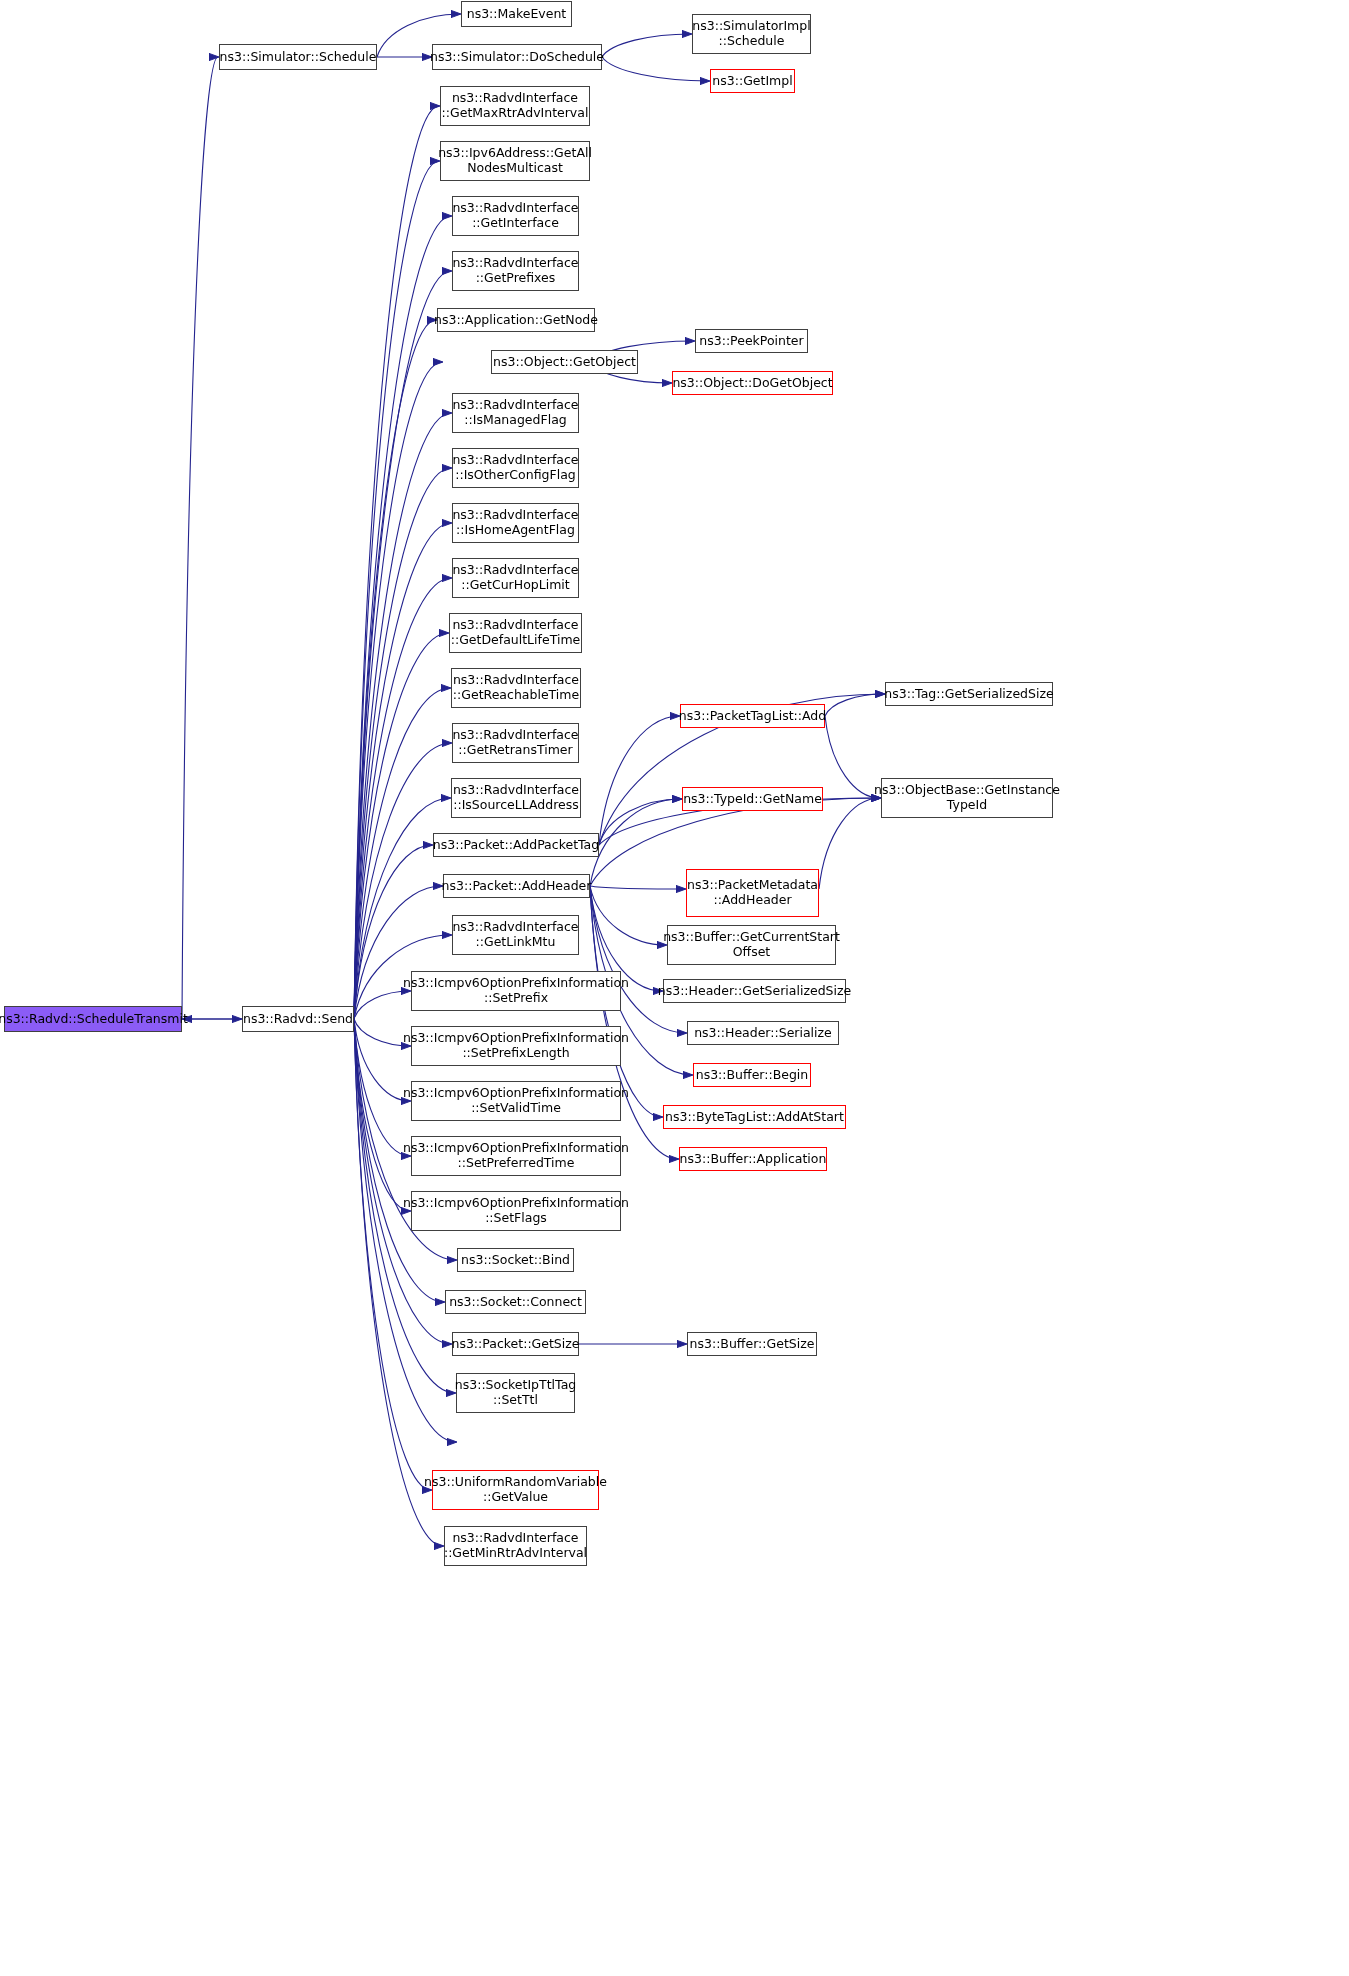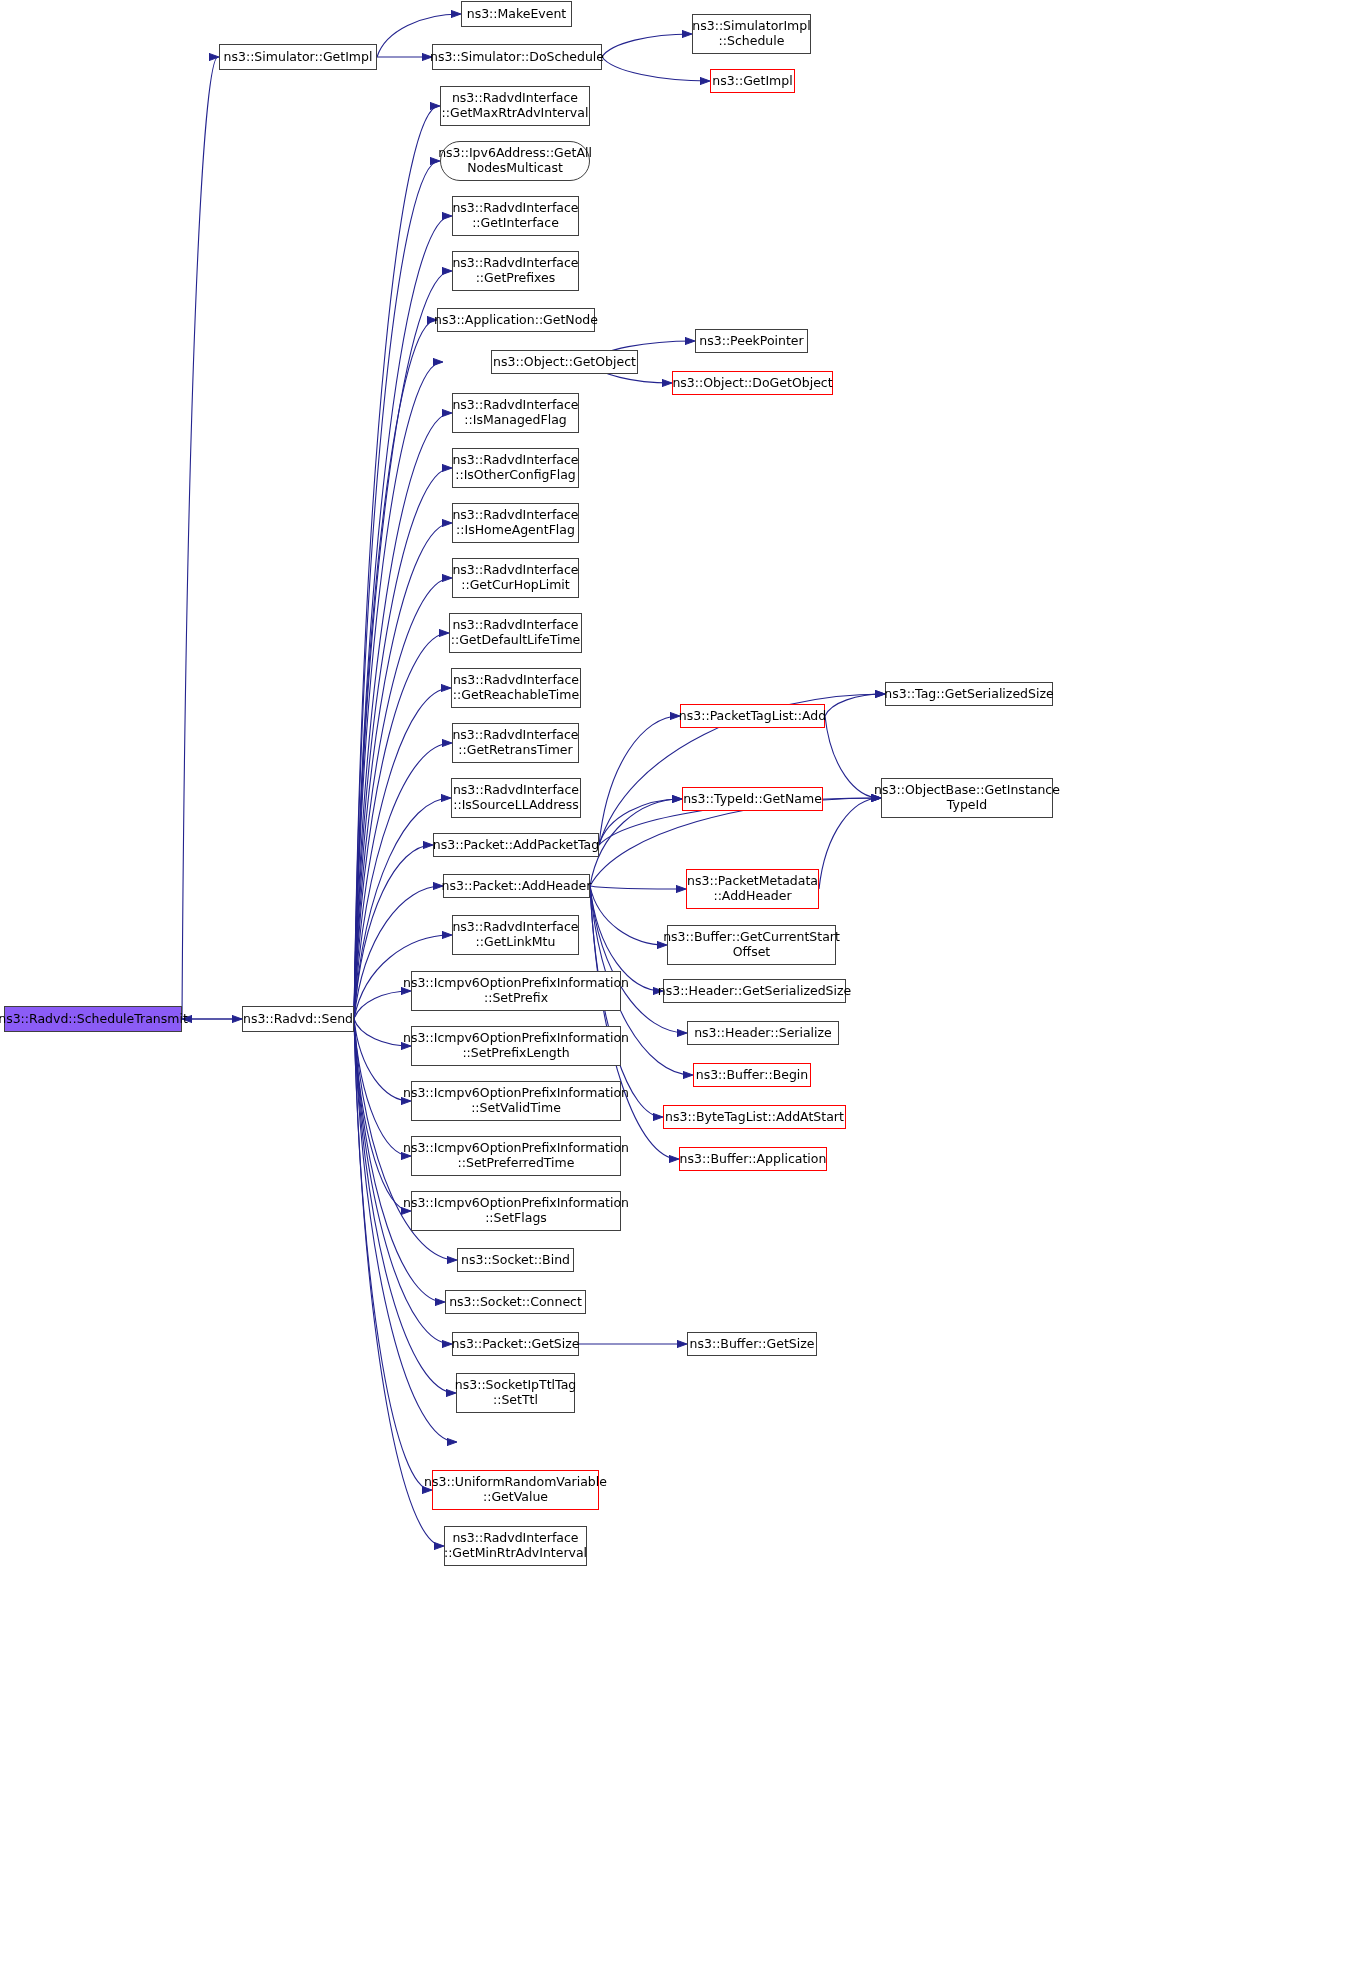--- a/index.html
+++ b/index.html
@@ -80,29 +80,29 @@
         <path d="M590,886 C597.2,951.1 629.6,991 662,991" marker-end="url(#ah)"></path>
         <path d="M590,886 C599.6,977.14 642.8,1033 686,1033" marker-end="url(#ah)"></path>
         <path d="M590,886 C600.2,1003.18 646.1,1075 692,1075" marker-end="url(#ah)"></path>
         <path d="M590,886 C597.2,1029.22 629.6,1117 662,1117" marker-end="url(#ah)"></path>
         <path d="M590,886 C598.8,1055.26 638.4,1159 678,1159" marker-end="url(#ah)"></path>
       </g>
   </svg>
   <div id="node-layer">
       <div class="node root" style="left: 4px; top: 1006px; width: 178px; height: 26px;">ns3::Radvd::ScheduleTransmit</div>
       <div class="node" style="left: 242px; top: 1006px; width: 112px; height: 26px;">ns3::Radvd::Send</div>
-      <div class="node" style="left: 219px; top: 44px; width: 158px; height: 26px;">ns3::Simulator::GetImpl</div>
+      <div class="node" style="left: 219px; top: 44px; width: 158px; height: 26px;">ns3::Simulator::Schedule</div>
       <div class="node" style="left: 461px; top: 1px; width: 111px; height: 26px;">ns3::MakeEvent</div>
       <div class="node" style="left: 432px; top: 44px; width: 170px; height: 26px;">ns3::Simulator::DoSchedule</div>
       <div class="node" style="left: 692px; top: 14px; width: 119px; height: 40px;">ns3::SimulatorImpl
 ::Schedule</div>
       <div class="node red" style="left: 710px; top: 69px; width: 85px; height: 24px;">ns3::GetImpl</div>
       <div class="node" style="left: 440px; top: 86px; width: 150px; height: 40px;">ns3::RadvdInterface
 ::GetMaxRtrAdvInterval</div>
-      <div class="node" style="left: 440px; top: 141px; width: 150px; height: 40px; border-radius: 20px;">ns3::Ipv6Address::GetAll
+      <div class="node" style="left: 440px; top: 141px; width: 150px; height: 40px;">ns3::Ipv6Address::GetAll
 NodesMulticast</div>
       <div class="node" style="left: 452px; top: 196px; width: 127px; height: 40px;">ns3::RadvdInterface
 ::GetInterface</div>
       <div class="node" style="left: 452px; top: 251px; width: 127px; height: 40px;">ns3::RadvdInterface
 ::GetPrefixes</div>
       <div class="node" style="left: 437px; top: 308px; width: 158px; height: 24px;">ns3::Application::GetNode</div>
       <div class="node" style="left: 443px; top: 350px; width: 147px; height: 24px; margin-left: 48px;">ns3::Object::GetObject</div>
       <div class="node" style="left: 695px; top: 329px; width: 113px; height: 24px;">ns3::PeekPointer</div>
       <div class="node red" style="left: 672px; top: 371px; width: 161px; height: 24px;">ns3::Object::DoGetObject</div>
       <div class="node" style="left: 452px; top: 393px; width: 127px; height: 40px;">ns3::RadvdInterface
@@ -144,21 +144,21 @@
       <div class="node" style="left: 457px; top: 1430px; width: 117px; height: 24px; margin-top: 48px;">ns3::Socket::Send</div>
       <div class="node red" style="left: 432px; top: 1470px; width: 167px; height: 40px;">ns3::UniformRandomVariable
 ::GetValue</div>
       <div class="node" style="left: 444px; top: 1526px; width: 143px; height: 40px;">ns3::RadvdInterface
 ::GetMinRtrAdvInterval</div>
       <div class="node" style="left: 885px; top: 682px; width: 168px; height: 24px;">ns3::Tag::GetSerializedSize</div>
       <div class="node red" style="left: 680px; top: 704px; width: 145px; height: 24px;">ns3::PacketTagList::Add</div>
       <div class="node" style="left: 881px; top: 778px; width: 172px; height: 40px;">ns3::ObjectBase::GetInstance
 TypeId</div>
       <div class="node red" style="left: 682px; top: 787px; width: 141px; height: 24px;">ns3::TypeId::GetName</div>
-      <div class="node red" style="left: 686px; top: 869px; width: 133px; height: 40px;">ns3::PacketMetadata
+      <div class="node red" style="left: 686px; top: 869px; width: 133px; height: 48px;">ns3::PacketMetadata
 ::AddHeader</div>
       <div class="node" style="left: 667px; top: 925px; width: 169px; height: 40px;">ns3::Buffer::GetCurrentStart
 Offset</div>
       <div class="node" style="left: 663px; top: 979px; width: 183px; height: 24px;">ns3::Header::GetSerializedSize</div>
       <div class="node" style="left: 687px; top: 1021px; width: 152px; height: 24px;">ns3::Header::Serialize</div>
       <div class="node red" style="left: 693px; top: 1063px; width: 118px; height: 24px;">ns3::Buffer::Begin</div>
       <div class="node red" style="left: 663px; top: 1105px; width: 183px; height: 24px;">ns3::ByteTagList::AddAtStart</div>
       <div class="node red" style="left: 679px; top: 1147px; width: 148px; height: 24px;">ns3::Buffer::Application</div>
     </div>
 </div>

